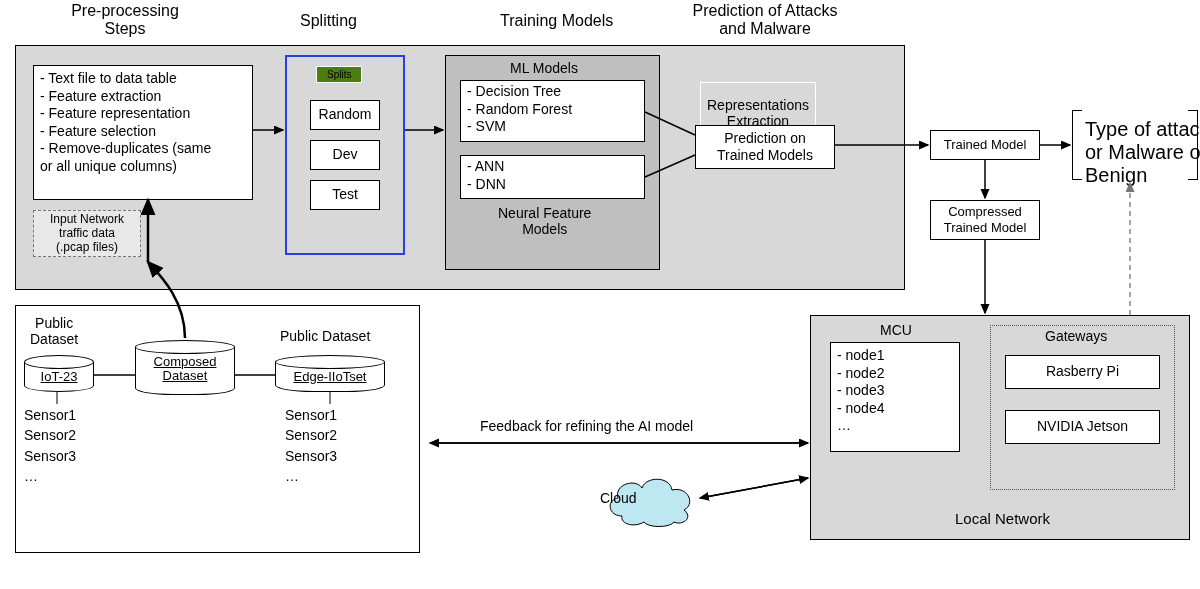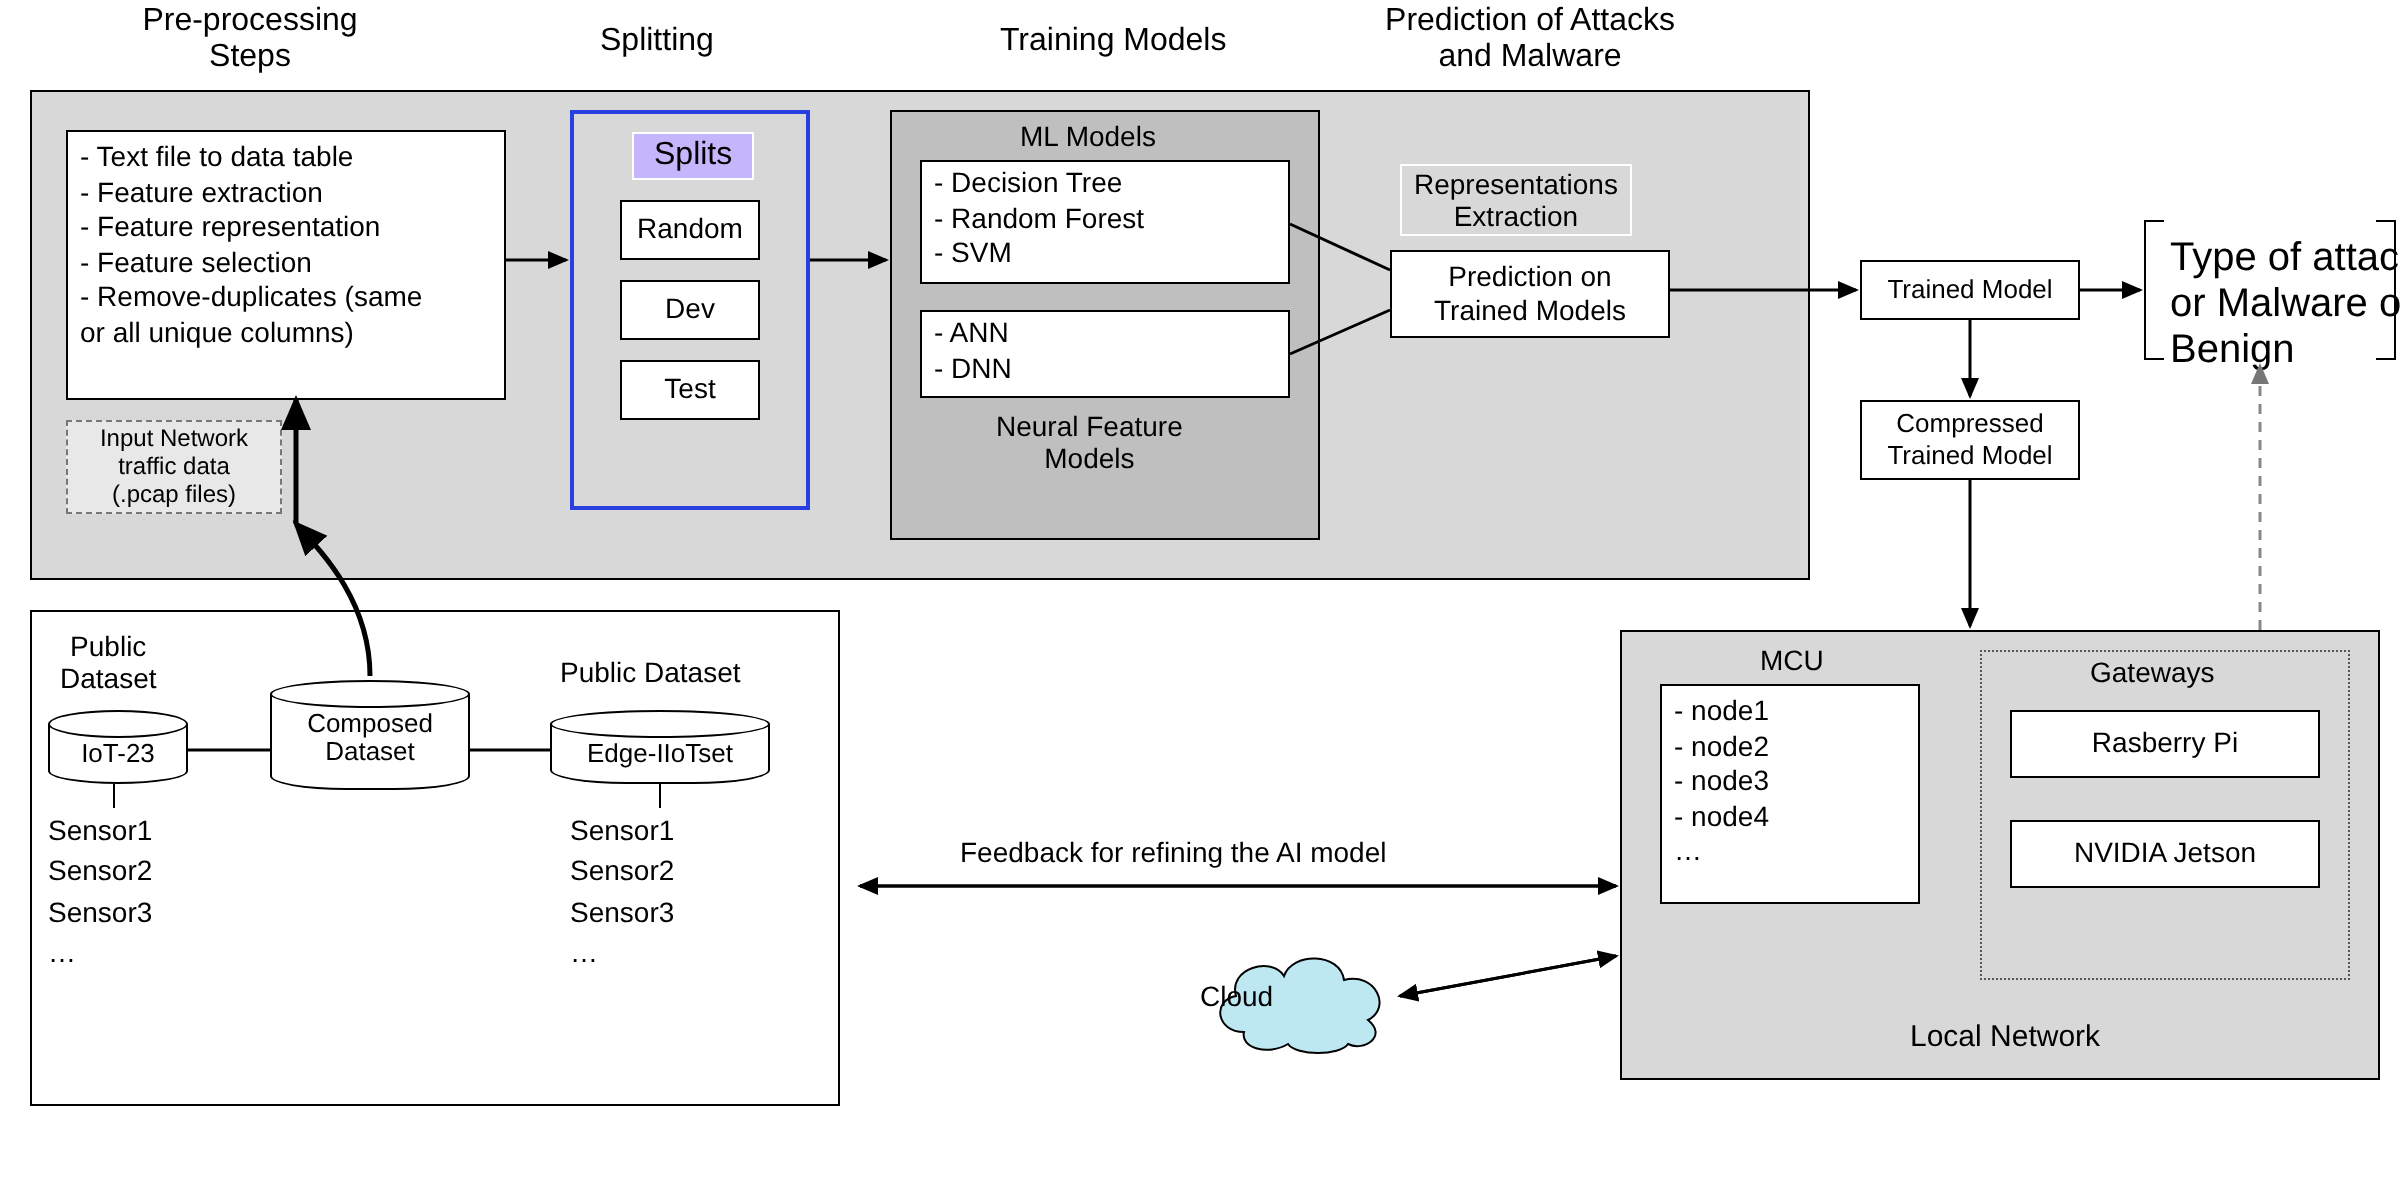--- a/index.html
+++ b/index.html
@@ -81,20 +81,21 @@
     width:100%;
     border:1px solid #000;
     border-top:none;
     border-bottom-left-radius:38px 7px;
     border-bottom-right-radius:38px 7px;
     background:#fff;
     margin-top:-7px;
     padding:8px 2px 4px 2px;
     font-size:13px;
     line-height:1.1;
+    text-decoration:underline;
   }
   .sensor-col { position:absolute; font-size:14px; line-height:1.45; }
   .bracket {
     position:absolute;
     border:1px solid #000;
     border-right:none;
     width:10px;
   }
   .bracket.right { border-right:1px solid #000; border-left:none; }
   svg.wires {
@@ -109,24 +110,24 @@
   }
   .cloud svg { width:100%; height:100%; }
   .cloud-label {
     position:absolute;
     font-size:14px;
     width:100px; 
     top:20px;
   }
   .tiny-title {
     position:absolute;
-    background:#c4b5fd;
+    background:#4d7c0f;
     border:1px solid #fff;
     padding:2px 10px;
-    font-size:16px;
+    font-size:10px;
   }
 </style>
 </head>
 <body>
 
 <div class="canvas">
 
   <div class="stage-label" style="left:60px; top:2px; width:130px; white-space:pre;">Pre-processing
 Steps</div>
   <div class="stage-label" style="left:300px; top:12px;">Splitting</div>
@@ -156,21 +157,21 @@
   <div class="gray-box" style="left:445px; top:55px; width:215px; height:215px;"></div>
   <div class="label-only" style="left:510px; top:60px;">ML Models</div>
   <div class="box" style="left:460px; top:80px; width:185px; height:62px; white-space:pre-line; font-size:14px; padding:2px 6px;">- Decision Tree
 - Random Forest
 - SVM</div>
   <div class="box" style="left:460px; top:155px; width:185px; height:44px; white-space:pre-line; font-size:14px; padding:2px 6px;">- ANN
 - DNN</div>
   <div class="label-only" style="left:498px; top:205px; text-align:center; white-space:pre;">Neural Feature
 Models</div>
 
-  <div class="label-only" style="left:700px; top:82px; text-align:center; white-space:pre; background:#d8d8d8; border:1px solid #fff; padding:1px 6px;">Representations
+  <div class="label-only" style="left:700px; top:82px; text-align:center; white-space:pre; background:#d8d8d8; border:1px solid #fff; padding:14px 6px;">Representations
 Extraction</div>
   <div class="box center" style="left:695px; top:125px; width:140px; height:44px; white-space:pre;">Prediction on
 Trained Models</div>
 
   <div class="box center" style="left:930px; top:130px; width:110px; height:30px; font-size:13px;">Trained Model</div>
 
   <div class="box center" style="left:930px; top:200px; width:110px; height:40px; white-space:pre; font-size:13px;">Compressed
 Trained Model</div>
 
   <div class="bracket" style="left:1072px; top:110px; height:70px;"></div>

